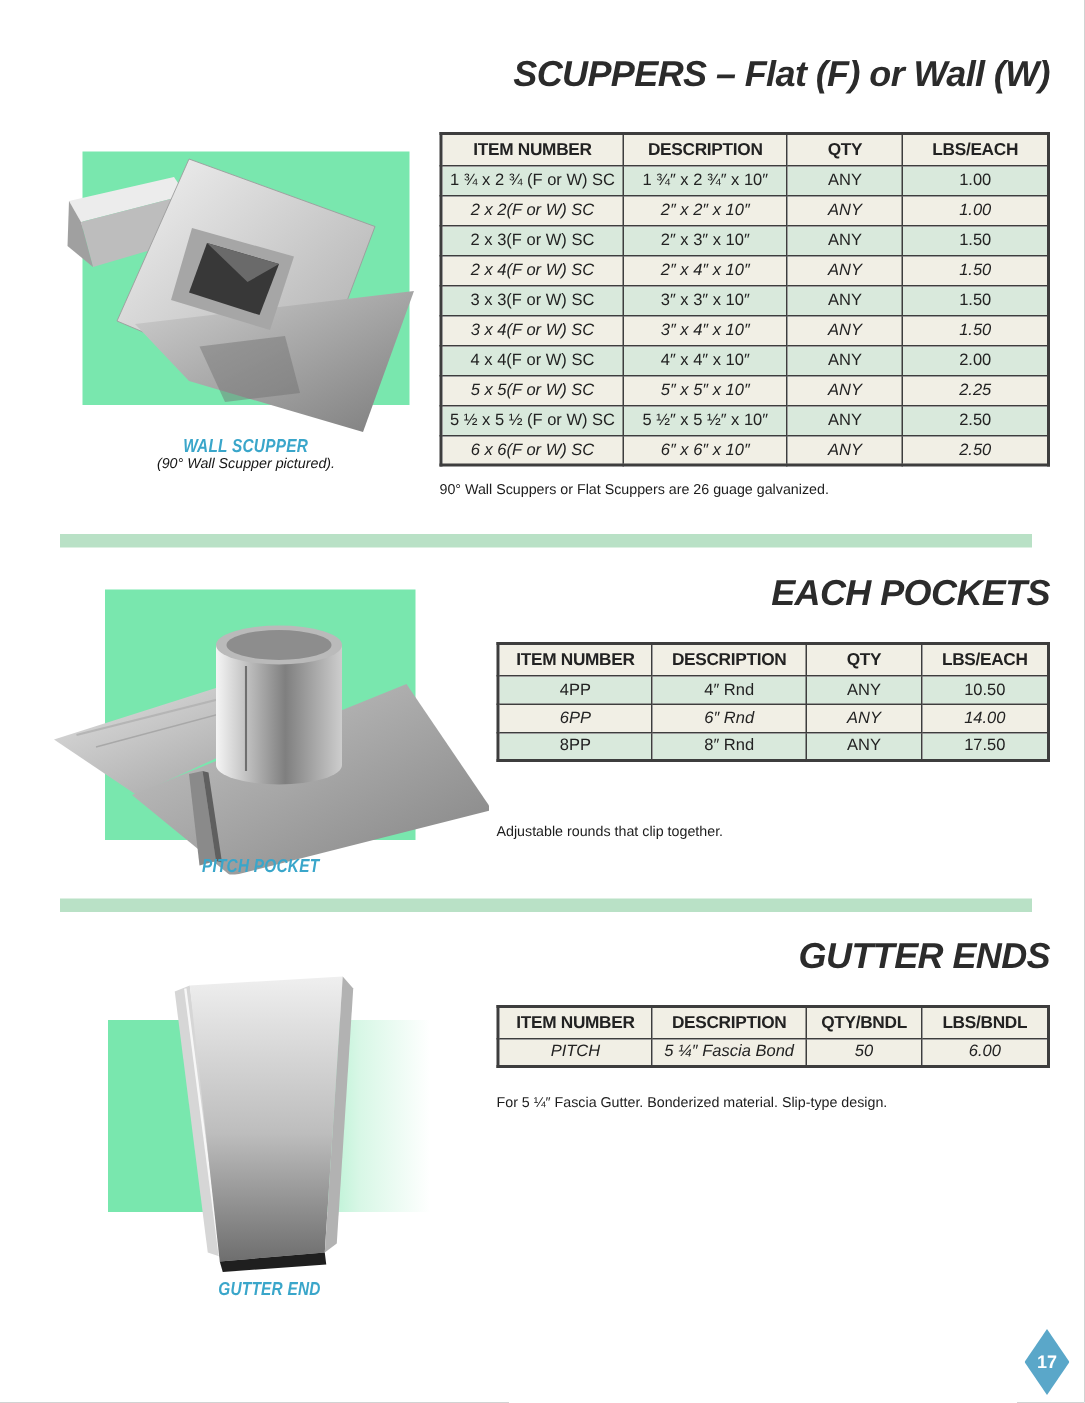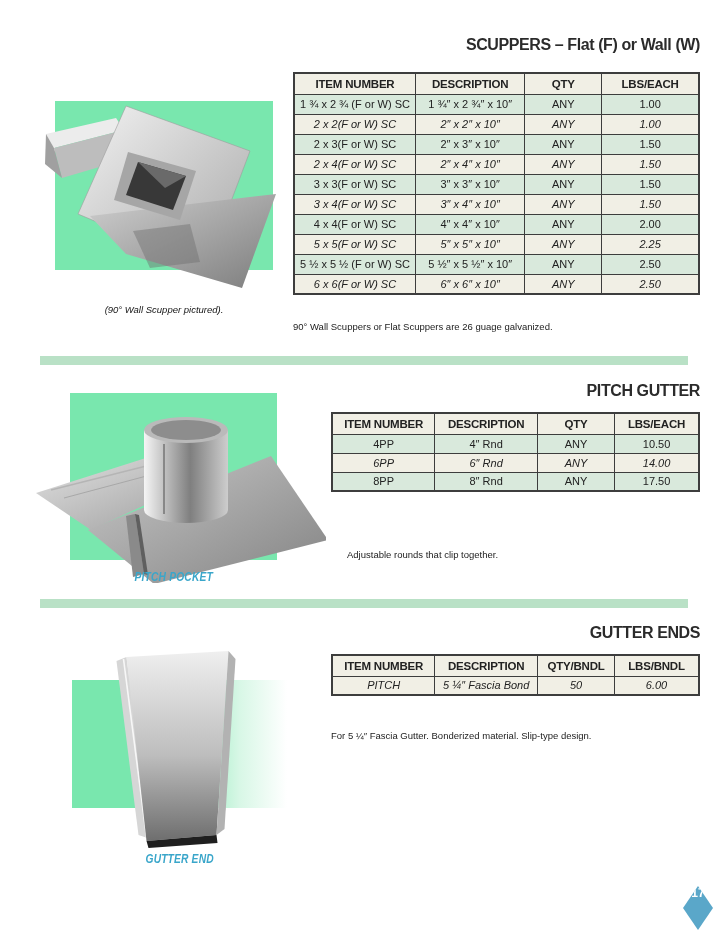--- a/index.html
+++ b/index.html
@@ -8,28 +8,28 @@
     --row_cream:#f1efe5;
     --divider:#b9e1c6;
     --border:#3d3d3d;
     --caption_teal:#3aa6ca;
     --diamond_blue:#5aa7c9;
   }
   *{margin:0;padding:0;box-sizing:border-box;}
   body{font-family:"Liberation Sans",sans-serif;background:#888;}
   .page{position:relative;width:723px;height:935px;background:#ffffff;overflow:hidden;}
 
-  .sec-title{position:absolute;font-size:16px;font-weight:bold;color:#2b2b2b;
-    letter-spacing:-0.4px;white-space:nowrap;text-align:right;}
+  .sec-title{position:absolute;font-size:24px;font-weight:bold;color:#2b2b2b;
+    letter-spacing:-0.4px;white-space:nowrap;text-align:right;font-style:italic;}
   .t1{top:36px;right:23px;}
   .t2{top:382px;right:23px;}
   .t3{top:624px;right:23px;text-align:center;}
 
   .tbl{position:absolute;border-collapse:collapse;table-layout:fixed;
-    border:2.5px solid var(--border);}
+    border:2.5px solid var(--border);margin-top:16px;}
   .tbl th,.tbl td{border:1.6px solid var(--border);text-align:center;
     vertical-align:middle;padding:0 2px;white-space:nowrap;overflow:hidden;}
   .tbl th{background:var(--row_cream);font-size:11.5px;font-weight:bold;
     height:21px;letter-spacing:-0.2px;color:#222;}
   .tbl td{font-size:11px;height:20px;color:#222;}
   .tbl2 td,.tbl3 td{height:19px;}
   .row-green td{background:var(--row_green);}
   .row-cream td{background:var(--row_cream);font-style:italic;}
 
   .tbl1{left:293px;top:72px;width:407px;}
@@ -37,21 +37,21 @@
   .tbl1 th:nth-child(3){width:19%}.tbl1 th:nth-child(4){width:24%}
   .tbl2{left:331px;top:412px;width:369px;}
   .tbl3{left:331px;top:654px;width:369px;}
   .tbl2 th:nth-child(1),.tbl3 th:nth-child(1){width:28%}
   .tbl2 th:nth-child(2),.tbl3 th:nth-child(2){width:28%}
   .tbl2 th:nth-child(3),.tbl3 th:nth-child(3){width:21%}
   .tbl2 th:nth-child(4),.tbl3 th:nth-child(4){width:23%}
 
   .footnote{position:absolute;font-size:9.5px;color:#1c1c1c;letter-spacing:0;}
   .fn1{left:293px;top:321px;}
-  .fn2{left:347px;top:549px;}
+  .fn2{left:331px;top:549px;}
   .fn3{left:331px;top:730px;}
 
   .divider{position:absolute;left:40px;width:648px;height:9px;background:var(--divider);}
   .d1{top:356px;}
   .d2{top:599px;}
 
   .mint{position:absolute;background:var(--mint);}
   .sq1{left:55px;top:101px;width:218px;height:169px;}
   .sq2{left:70px;top:393px;width:207px;height:167px;}
   .sq3{left:72px;top:680px;width:215px;height:128px;
@@ -67,21 +67,21 @@
   .caption span{display:inline-block;transform:scaleX(0.82);transform-origin:center;}
   .cap1{left:55px;top:290px;width:218px;}
   .cap2{left:70px;top:570px;width:207px;}
   .cap3{left:72px;top:852px;width:215px;}
   .subcaption{position:absolute;text-align:center;color:#151515;font-style:italic;
     font-size:9.5px;}
   .subcap1{left:40px;top:304px;width:248px;}
 
   .page-num{position:absolute;left:683px;top:886px;width:30px;height:44px;
     background:var(--diamond_blue);clip-path:polygon(50% 0,100% 50%,50% 100%,0 50%);
-    display:flex;align-items:flex-start;justify-content:center;color:#ffffff;
+    display:flex;align-items:center;justify-content:center;color:#ffffff;
     font-size:12px;font-weight:bold;}
 </style>
 </head>
 <body>
 
 <div class="page">
 
   <div class="sec-title t1">SCUPPERS – Flat (F) or Wall (W)</div>
 
   <div class="mint sq1"></div>
@@ -105,20 +105,23 @@
     <polygon points="16,52 86,34 92,62 24,82" fill="#bdbdbd"></polygon>
     <polygon points="8,38 16,52 24,82 7,68" fill="#a0a0a0"></polygon>
     <polygon points="88,10 212,55 168,172 40,118" fill="url(#gA)" stroke="#9c9c9c" stroke-width="0.6"></polygon>
     <polygon points="52,120 238,98 204,192 88,158" fill="url(#gC)"></polygon>
     <polygon points="95,135 152,128 162,166 112,172" fill="#6f6f6f" opacity="0.45"></polygon>
     <polygon points="90,56 158,75 142,124 76,104" fill="#a6a6a6"></polygon>
     <polygon points="100,66 148,80 135,114 88,99" fill="#383838"></polygon>
     <polygon points="100,66 148,80 127,92" fill="#6a6a6a"></polygon>
   </svg>
 
+  <div class="caption cap1">
+    <span>WALL SCUPPER</span>
+  </div>
   <div class="subcaption subcap1">(90° Wall Scupper pictured).</div>
 
   <table class="tbl tbl1">
       <thead>
         <tr>
           <th>ITEM NUMBER</th>
           <th>DESCRIPTION</th>
           <th>QTY</th>
           <th>LBS/EACH</th>
         </tr>
@@ -184,21 +187,21 @@
           <td>ANY</td>
           <td>2.50</td>
         </tr>
       </tbody>
     </table>
 
   <div class="footnote fn1">90° Wall Scuppers or Flat Scuppers are 26 guage galvanized.</div>
 
   <div class="divider d1"></div>
 
-  <div class="sec-title t2">PITCH GUTTER</div>
+  <div class="sec-title t2">EACH POCKETS</div>
 
   <div class="mint sq2"></div>
 
   <svg class="photo p2" viewBox="0 0 290 185">
     <defs>
       <linearGradient id="gD" x1="0" y1="0" x2="1" y2="1">
         <stop offset="0" stop-color="#e4e4e4"></stop>
           <stop offset="1" stop-color="#9a9a9a"></stop>
       </linearGradient>
       <linearGradient id="gE" x1="0" y1="0" x2="1" y2="1">

